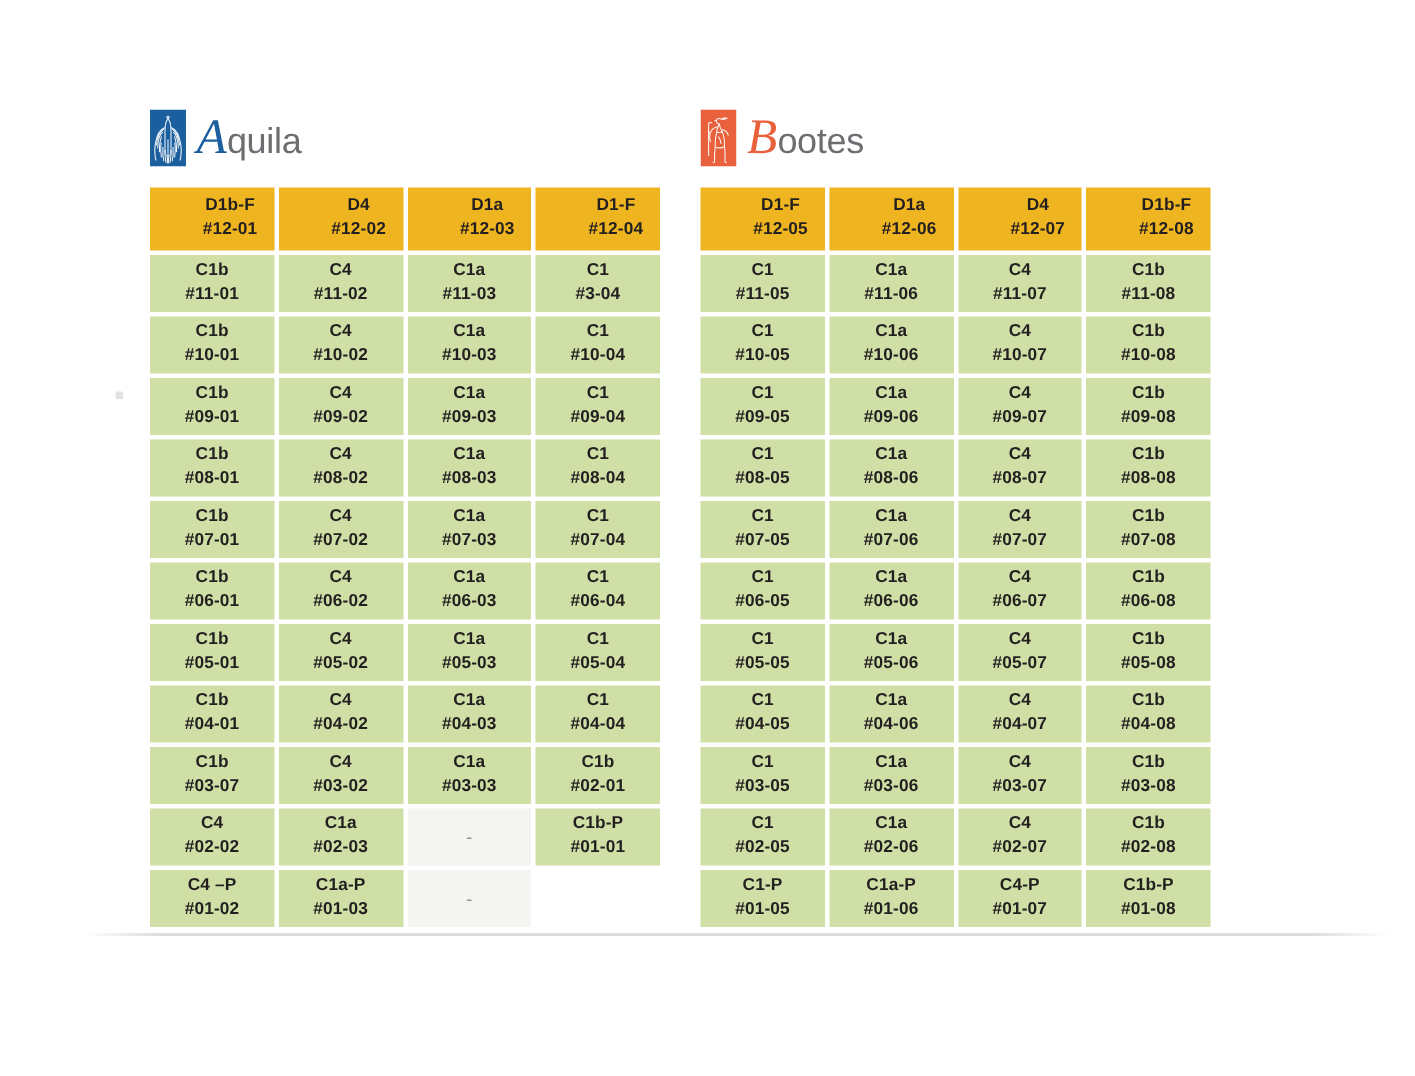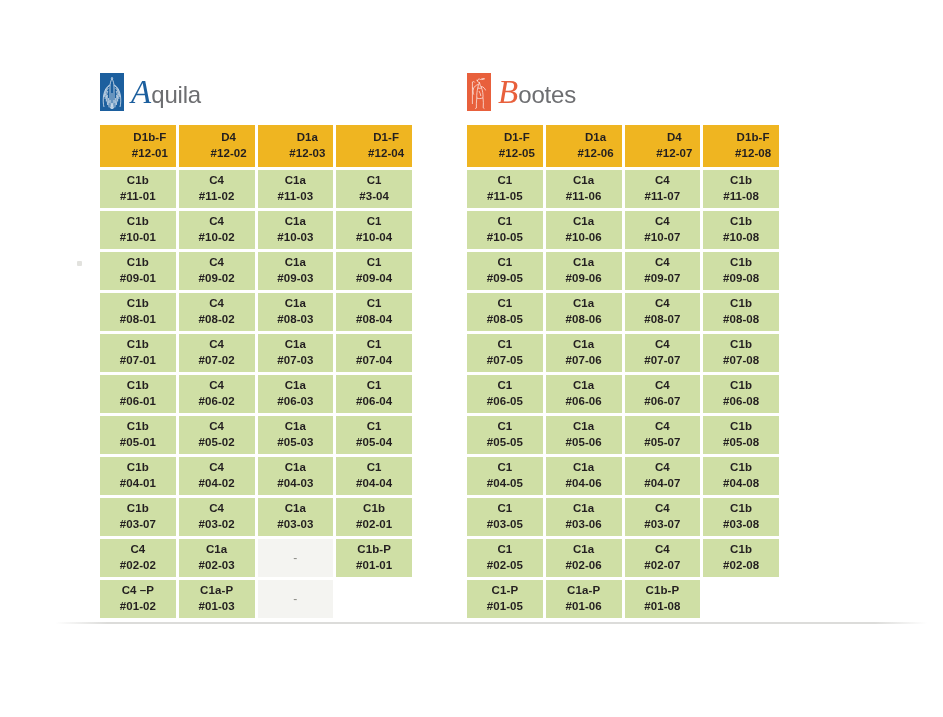--- a/index.html
+++ b/index.html
@@ -42,21 +42,21 @@
     top: 622px;
     width: 872px;
     height: 2px;
     background: linear-gradient(to right, #ffffff 0%, #dcdcda 6%, #dcdcda 94%, #ffffff 100%);
   }
 
   
   .panel {
     position: absolute;
     top: 68px;
-    width: 312px;
+    width: 340px;
   }
   #panel-aquila { left: 100px; }
   #panel-bootes { left: 467px; }
 
   
   .brand {
     height: 48px;
     display: flex;
     align-items: center;
     gap: 7px;
@@ -565,20 +565,24 @@
         </div>
         <div class="cell body">
           <span class="code">C1-P</span>
           <span class="id">#01-05</span>
         </div>
         <div class="cell body">
           <span class="code">C1a-P</span>
           <span class="id">#01-06</span>
         </div>
         <div class="cell body">
+          <span class="code">C4-P</span>
+          <span class="id">#01-07</span>
+        </div>
+        <div class="cell body">
           <span class="code">C1b-P</span>
           <span class="id">#01-08</span>
         </div>
       </div>
   </div>
 
   <div class="page-rule"></div>
 </div>
 
 </body></html>

